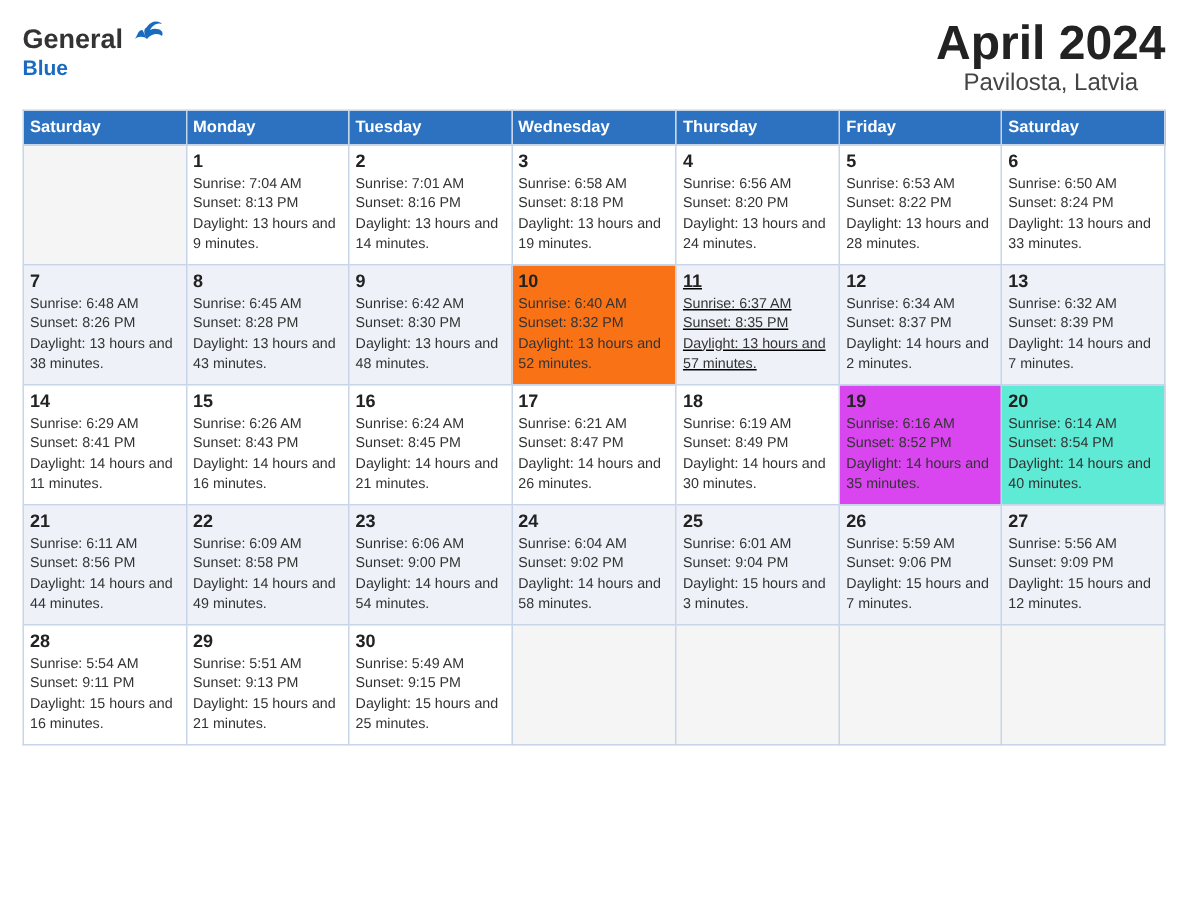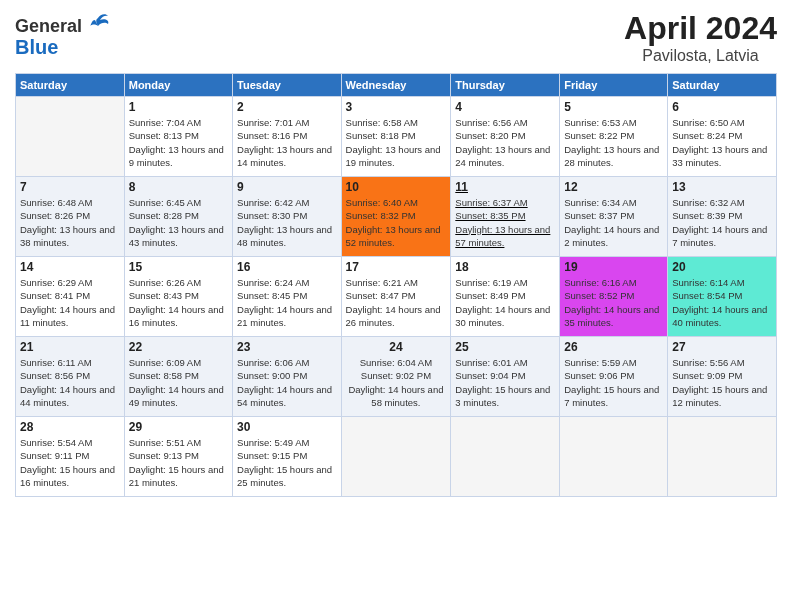--- a/index.html
+++ b/index.html
@@ -26,21 +26,21 @@
       display: flex;
       align-items: center;
       gap: 4px;
     }
     .logo-text-general {
       font-size: 18px;
       font-weight: bold;
       color: #333;
     }
     .logo-text-blue {
-      font-size: 20px;
+      font-size: 14px;
       font-weight: bold;
       color: #1a6bbf;
     }
     .title-block {
       text-align: center;
     }
     .month-title {
       font-size: 32px;
       font-weight: bold;
       color: #222;
@@ -218,21 +218,21 @@
             <div class="day-info">Sunrise: 6:11 AM<br>Sunset: 8:56 PM<br>Daylight: 14 hours and 44 minutes.</div>
           </td>
           <td style="background: rgb(238, 242, 248);">
             <div class="day-number">22</div>
             <div class="day-info">Sunrise: 6:09 AM<br>Sunset: 8:58 PM<br>Daylight: 14 hours and 49 minutes.</div>
           </td>
           <td style="background: rgb(238, 242, 248);">
             <div class="day-number">23</div>
             <div class="day-info">Sunrise: 6:06 AM<br>Sunset: 9:00 PM<br>Daylight: 14 hours and 54 minutes.</div>
           </td>
-          <td style="background: rgb(238, 242, 248); text-align: center;">
+          <td style="background: rgb(238, 242, 248);">
             <div class="day-number">24</div>
             <div class="day-info">Sunrise: 6:04 AM<br>Sunset: 9:02 PM<br>Daylight: 14 hours and 58 minutes.</div>
           </td>
           <td style="background: rgb(238, 242, 248);">
             <div class="day-number">25</div>
             <div class="day-info">Sunrise: 6:01 AM<br>Sunset: 9:04 PM<br>Daylight: 15 hours and 3 minutes.</div>
           </td>
           <td style="background: rgb(238, 242, 248);">
             <div class="day-number">26</div>
             <div class="day-info">Sunrise: 5:59 AM<br>Sunset: 9:06 PM<br>Daylight: 15 hours and 7 minutes.</div>

